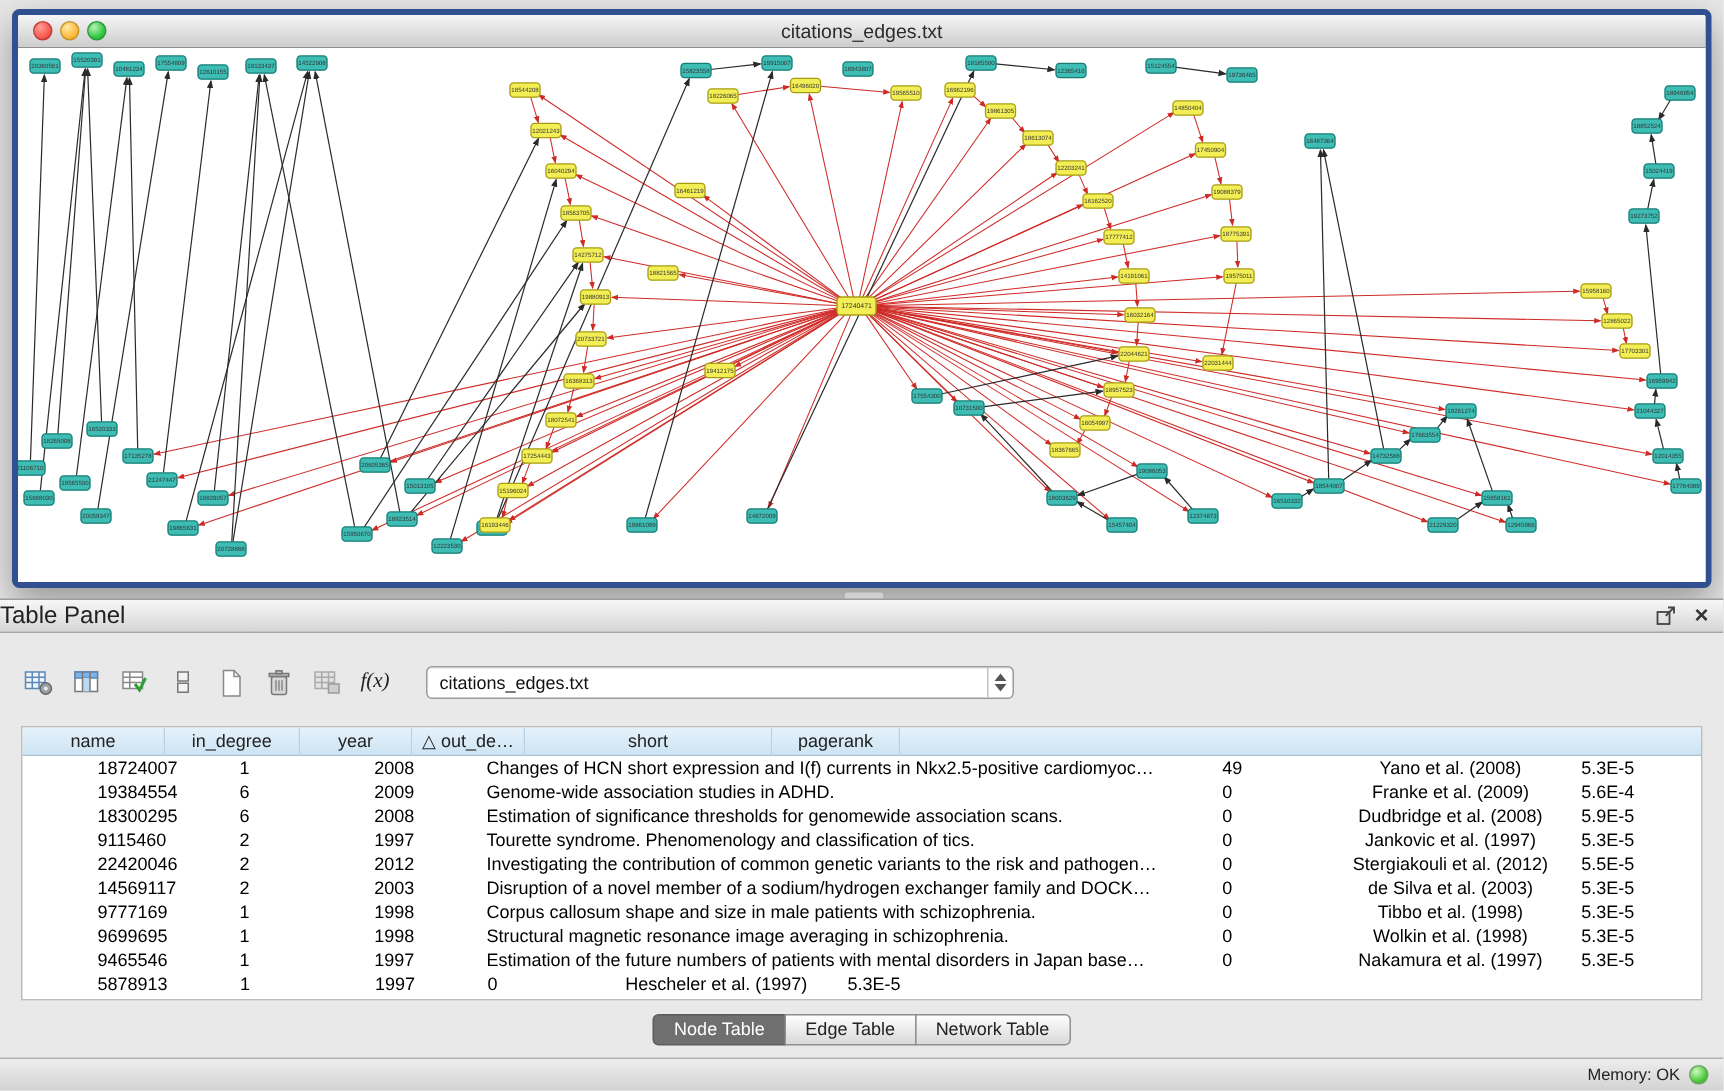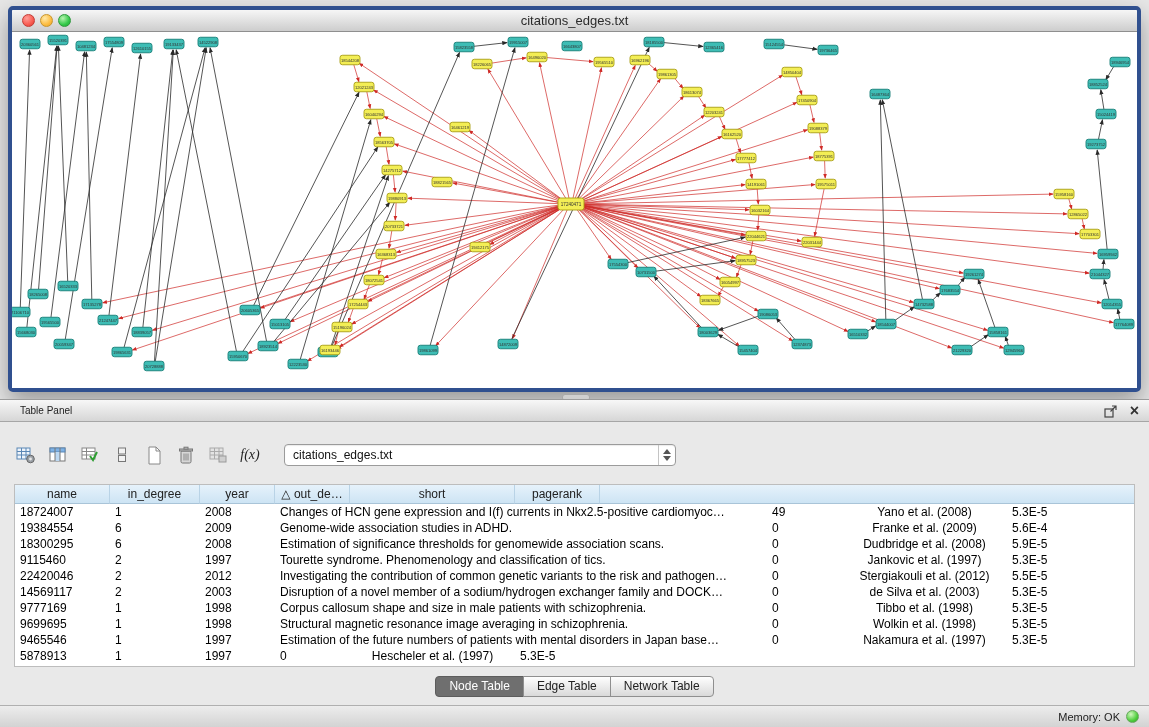--- a/index.html
+++ b/index.html
@@ -22,21 +22,21 @@
   .graph-area{position:absolute;left:0;right:0;top:22px;bottom:0;background:#fff;overflow:hidden;}
   .graph-area svg{width:100%;height:100%;display:block;}
 
   
   .divider-handle{position:absolute;top:394px;left:562px;width:26px;height:5px;
     border-radius:3px;background:#cfcfcf;border:1px solid #a8a8a8;}
 
   
   .tp-header{position:absolute;left:0;right:0;top:399px;height:21px;
     background:linear-gradient(#f7f7f7,#d6d6d6);border-top:1px solid #9c9c9c;border-bottom:1px solid #a6a6a6;}
-  .tp-title{position:absolute;left:20px;line-height:21px;font-size:10px;color:#222;}
+  .tp-title{position:absolute;left:0;line-height:21px;font-size:16px;color:#222;}
   .tp-float{position:absolute;right:32px;top:4px;cursor:pointer;}
   .tp-close{position:absolute;right:10px;top:0;line-height:21px;font-size:16px;font-weight:bold;color:#333;cursor:pointer;}
 
   .tp-body{position:absolute;left:0;right:0;top:422px;bottom:22px;background:#e9e9e9;}
 
   .toolbar{position:absolute;left:14px;top:18px;height:30px;display:flex;align-items:center;gap:8px;}
   .tbtn{width:24px;height:24px;display:flex;align-items:center;justify-content:center;cursor:pointer;}
   .fx{font-family:"Liberation Serif",serif;font-style:italic;font-size:14px;color:#222;}
   .combo{margin-left:14px;width:392px;height:22px;box-sizing:border-box;background:#fff;
     border:1px solid #9b9b9b;border-radius:4px;display:flex;align-items:center;cursor:pointer;
@@ -47,21 +47,21 @@
   .arr-up{width:0;height:0;border-left:4px solid transparent;border-right:4px solid transparent;border-bottom:5px solid #555;}
   .arr-dn{width:0;height:0;border-left:4px solid transparent;border-right:4px solid transparent;border-top:5px solid #555;}
 
   .table-wrap{position:absolute;left:14px;right:14px;top:62px;bottom:38px;background:#fff;
     border:1px solid #bdbdbd;overflow:hidden;}
   .thead{display:flex;height:19px;}
   .th{box-sizing:border-box;height:19px;line-height:18px;font-size:12px;color:#222;text-align:center;
     background:linear-gradient(#e6f2fb,#cde4f4);border-right:1px solid #b9d3e6;border-bottom:1px solid #a9c4d8;
     overflow:hidden;white-space:nowrap;}
   .thfill{flex:1;border-right:none;}
-  .tr{display:flex;height:16px;}
+  .tr{display:flex;height:16px;padding-left:45px;}
   .td{box-sizing:border-box;height:16px;line-height:16px;font-size:12px;color:#000;
     padding-left:5px;overflow:hidden;white-space:nowrap;}
   .td5{text-align:center;padding-left:0;}
 
   .tabbar{position:absolute;left:0;right:0;bottom:8px;display:flex;justify-content:center;}
   .tab{box-sizing:border-box;height:21px;line-height:19px;padding:0 13px;font-size:12px;color:#222;
     background:linear-gradient(#fefefe,#d9d9d9);border:1px solid #8f8f8f;margin-left:-1px;cursor:pointer;}
   .tab.first{border-radius:4px 0 0 4px;margin-left:0;}
   .tab.last{border-radius:0 4px 4px 0;}
   .tab.active{background:#6f6f6f;color:#fff;border-color:#5c5c5c;}
@@ -729,21 +729,21 @@
           <div class="th" style="width:75px">△ out_de…</div>
           <div class="th" style="width:165px">short</div>
           <div class="th" style="width:85px">pagerank</div>
           <div class="th thfill"></div>
         </div>
       <div class="tbody" id="tbody">
           <div class="tr">
             <div class="td td0" style="width:95px">18724007</div>
             <div class="td td1" style="width:90px">1</div>
             <div class="td td2" style="width:75px">2008</div>
-            <div class="td td3" style="width:492px">Changes of HCN gene expression and I(f) currents in Nkx2.5-positive cardiomyoc…</div>
+            <div class="td td3" style="width:492px">Changes of HCN short expression and I(f) currents in Nkx2.5-positive cardiomyoc…</div>
             <div class="td td4" style="width:75px">49</div>
             <div class="td td5" style="width:165px">Yano et al. (2008)</div>
             <div class="td td6" style="width:85px">5.3E-5</div>
           </div>
           <div class="tr">
             <div class="td td0" style="width:95px">19384554</div>
             <div class="td td1" style="width:90px">6</div>
             <div class="td td2" style="width:75px">2009</div>
             <div class="td td3" style="width:492px">Genome-wide association studies in ADHD.</div>
             <div class="td td4" style="width:75px">0</div>

